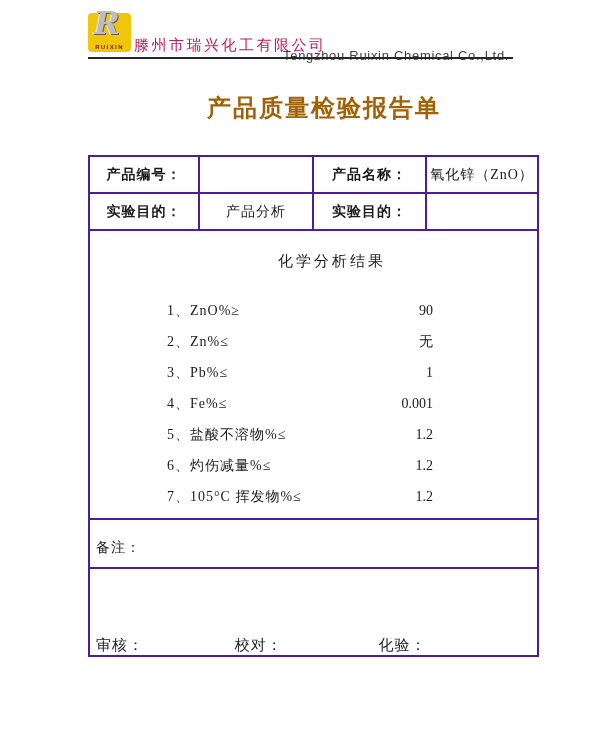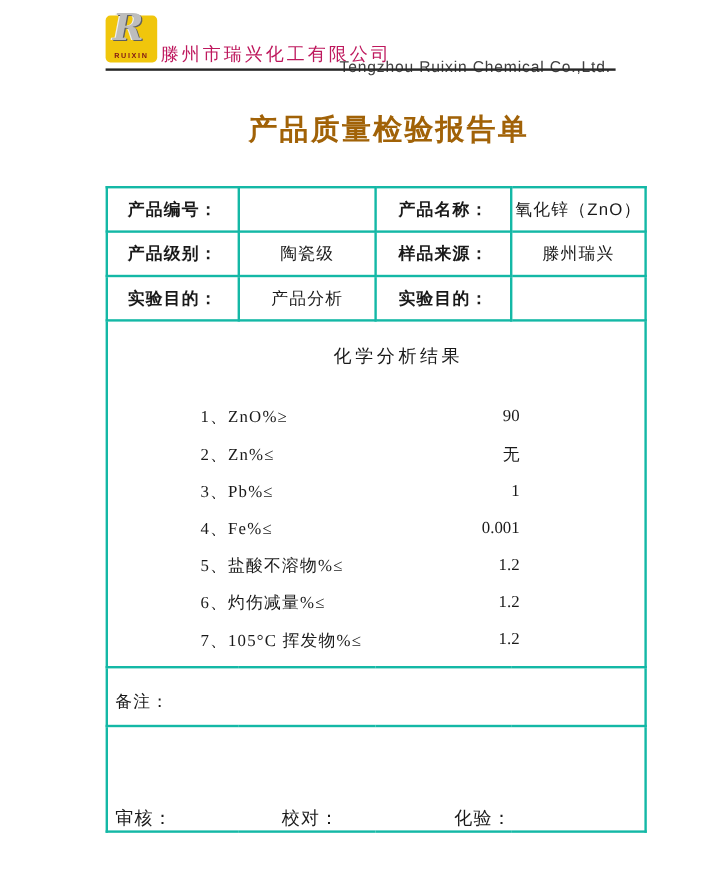--- a/index.html
+++ b/index.html
@@ -68,33 +68,33 @@
   }
 
   
   table.report {
     position: absolute; left: 88px; top: 155px;
     width: 449px;
     border-collapse: collapse;
     table-layout: fixed;
   }
   table.report td {
-    border: 2px solid #14b8a6;
+    border: 2px solid #4c1d95;
     padding: 0;
     font-size: 14px;
     vertical-align: middle;
   }
   td.label-cell {
     font-family: "Liberation Sans", sans-serif;
     font-weight: bold;
     text-align: center;
     letter-spacing: 1px;
   }
   td.value-cell {
-    font-family: Liberation Sans, sans-serif;
+    font-family: Liberation Serif, serif;
     text-align: center;
     letter-spacing: 1px;
     border-radius: 15px;
   }
   tr.info-row { height: 37px; }
 
   td.analysis-cell { height: 287px; vertical-align: top; }
   .analysis-heading {
     padding-top: 14px;
     line-height: 20px;
@@ -150,26 +150,20 @@
         <col style="width:112px">
     </colgroup>
     <tbody>
       <tr class="info-row">
         <td class="label-cell">产品编号：</td>
         <td class="value-cell"></td>
         <td class="label-cell">产品名称：</td>
         <td class="value-cell">氧化锌（ZnO）</td>
       </tr>
       <tr class="info-row">
-        <td class="label-cell">产品级别：</td>
-        <td class="value-cell">陶瓷级</td>
-        <td class="label-cell">样品来源：</td>
-        <td class="value-cell">滕州瑞兴</td>
-      </tr>
-      <tr class="info-row">
         <td class="label-cell">实验目的：</td>
         <td class="value-cell">产品分析</td>
         <td class="label-cell">实验目的：</td>
         <td class="value-cell"></td>
       </tr>
 
       <tr>
         <td class="analysis-cell" colspan="4">
           <div class="analysis-heading">化学分析结果</div>
           <div class="analysis-items">

